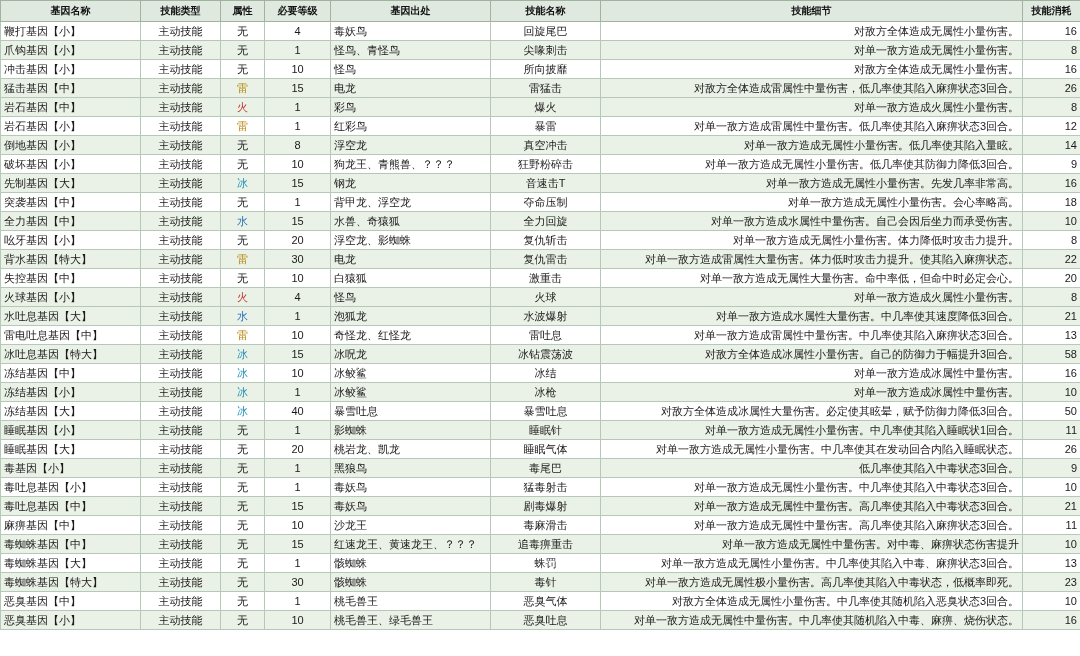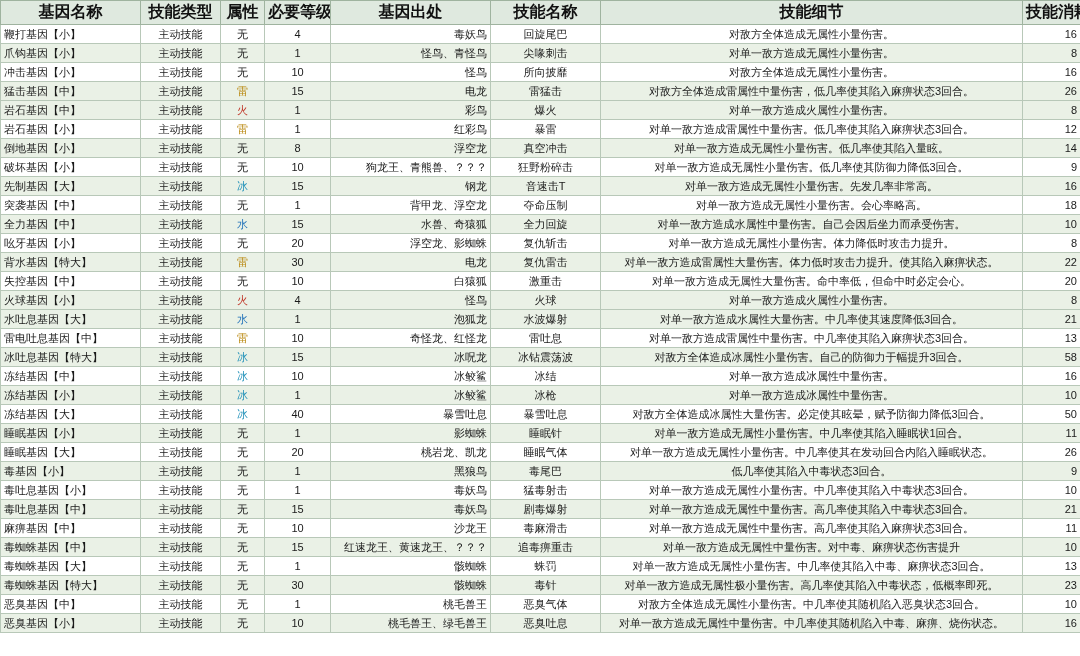--- a/index.html
+++ b/index.html
@@ -24,42 +24,42 @@
     padding: 1px 3px;
     height: 19px;
     box-sizing: border-box;
     overflow: hidden;
     white-space: nowrap;
   }
   table.gene-table thead th {
     background: #dfe9df;
     font-weight: bold;
     text-align: center;
-    font-size: 16px;
+    font-size: 10px;
     border: 1px solid #9fb39f;
     height: 21px;
     color: #111;
   }
   
   col.c-name    { width: 140px; }
   col.c-type    { width: 80px; }
   col.c-attr    { width: 44px; }
   col.c-level   { width: 66px; }
   col.c-source  { width: 160px; }
   col.c-skill   { width: 110px; }
   col.c-detail  { width: 422px; }
   col.c-cost    { width: 58px; }
 
   td.name   { }
   td.type   { text-align: center; }
   td.attr   { text-align: center; }
   td.level  { text-align: center; }
-  td.source { text-align: right; }
+  td.source { text-align: left; }
   td.skill  { text-align: center; }
-  td.detail { text-align: center; padding-left: 4px; margin-left: 40px; }
+  td.detail { text-align: right; padding-left: 4px; margin-left: 40px; }
   td.cost   { text-align: right; }
 
   tr.row-alt td { background: #eaf1e6; }
   tr.row-plain td { background: #ffffff; }
 
   
   .attr-fire { color: #c0392b; }
   .attr-water { color: #1d6fb8; }
   .attr-thunder { color: #b8860b; }
   .attr-ice { color: #1d8fb8; }

